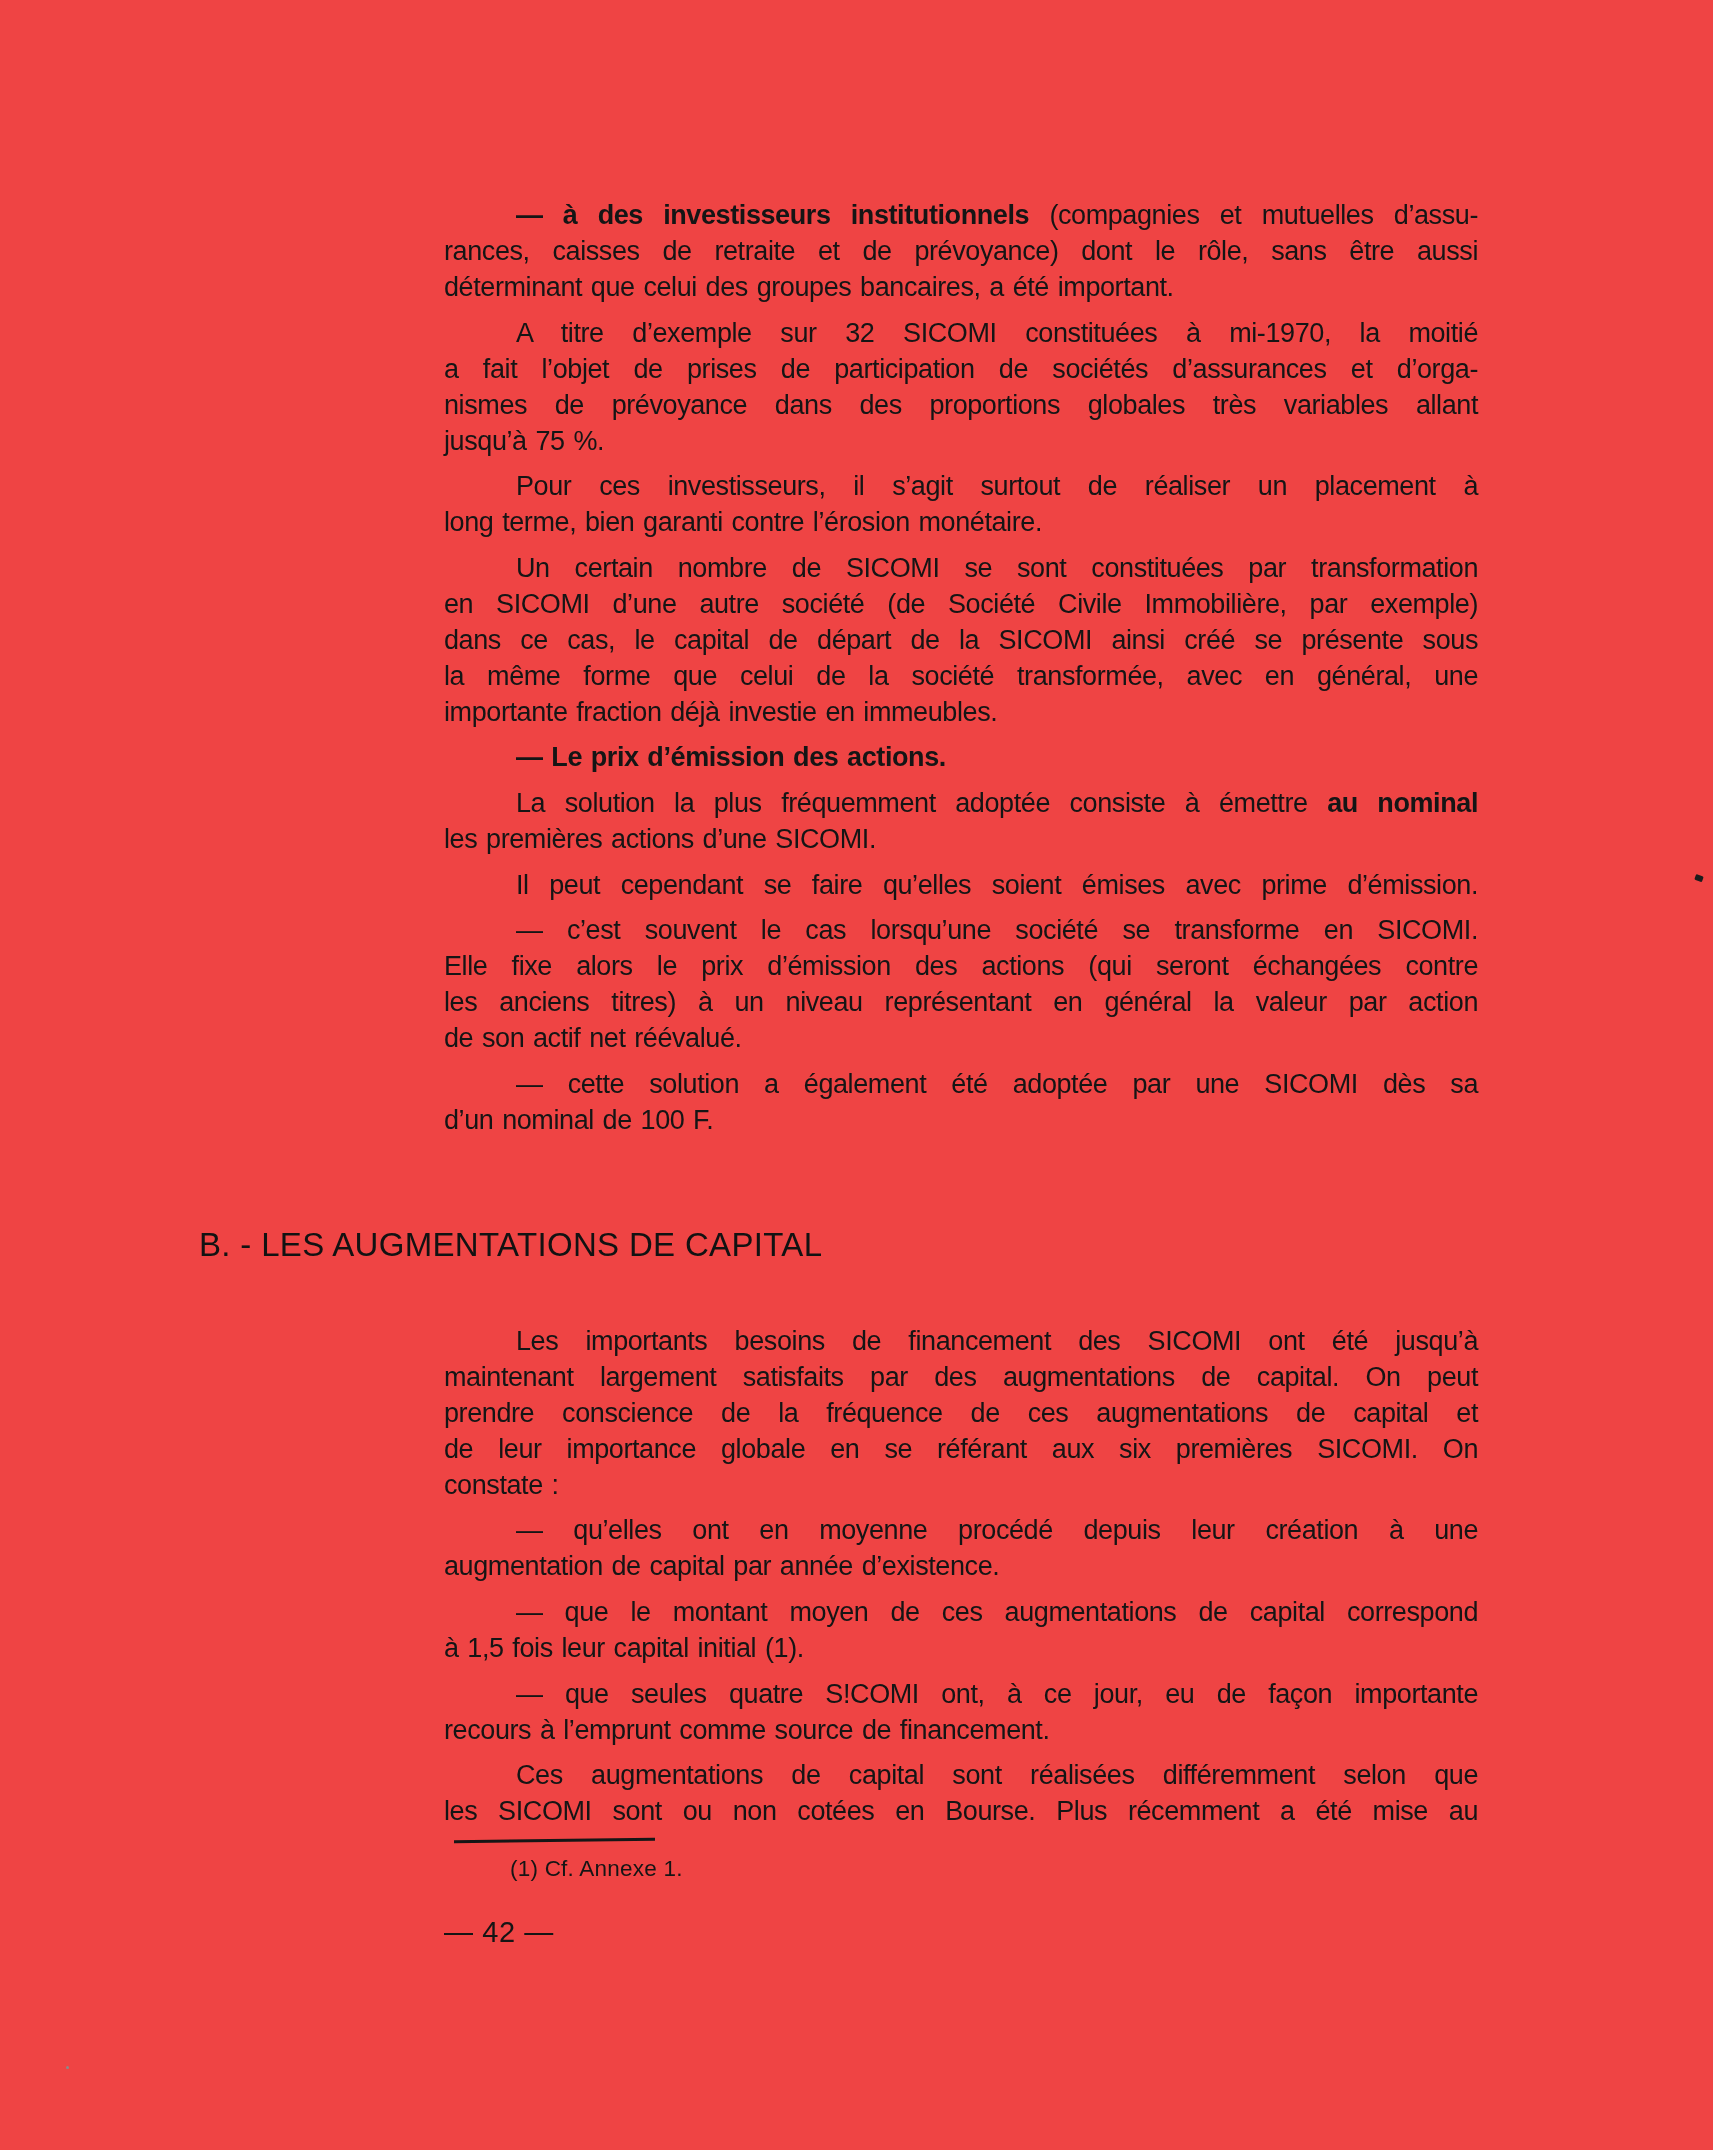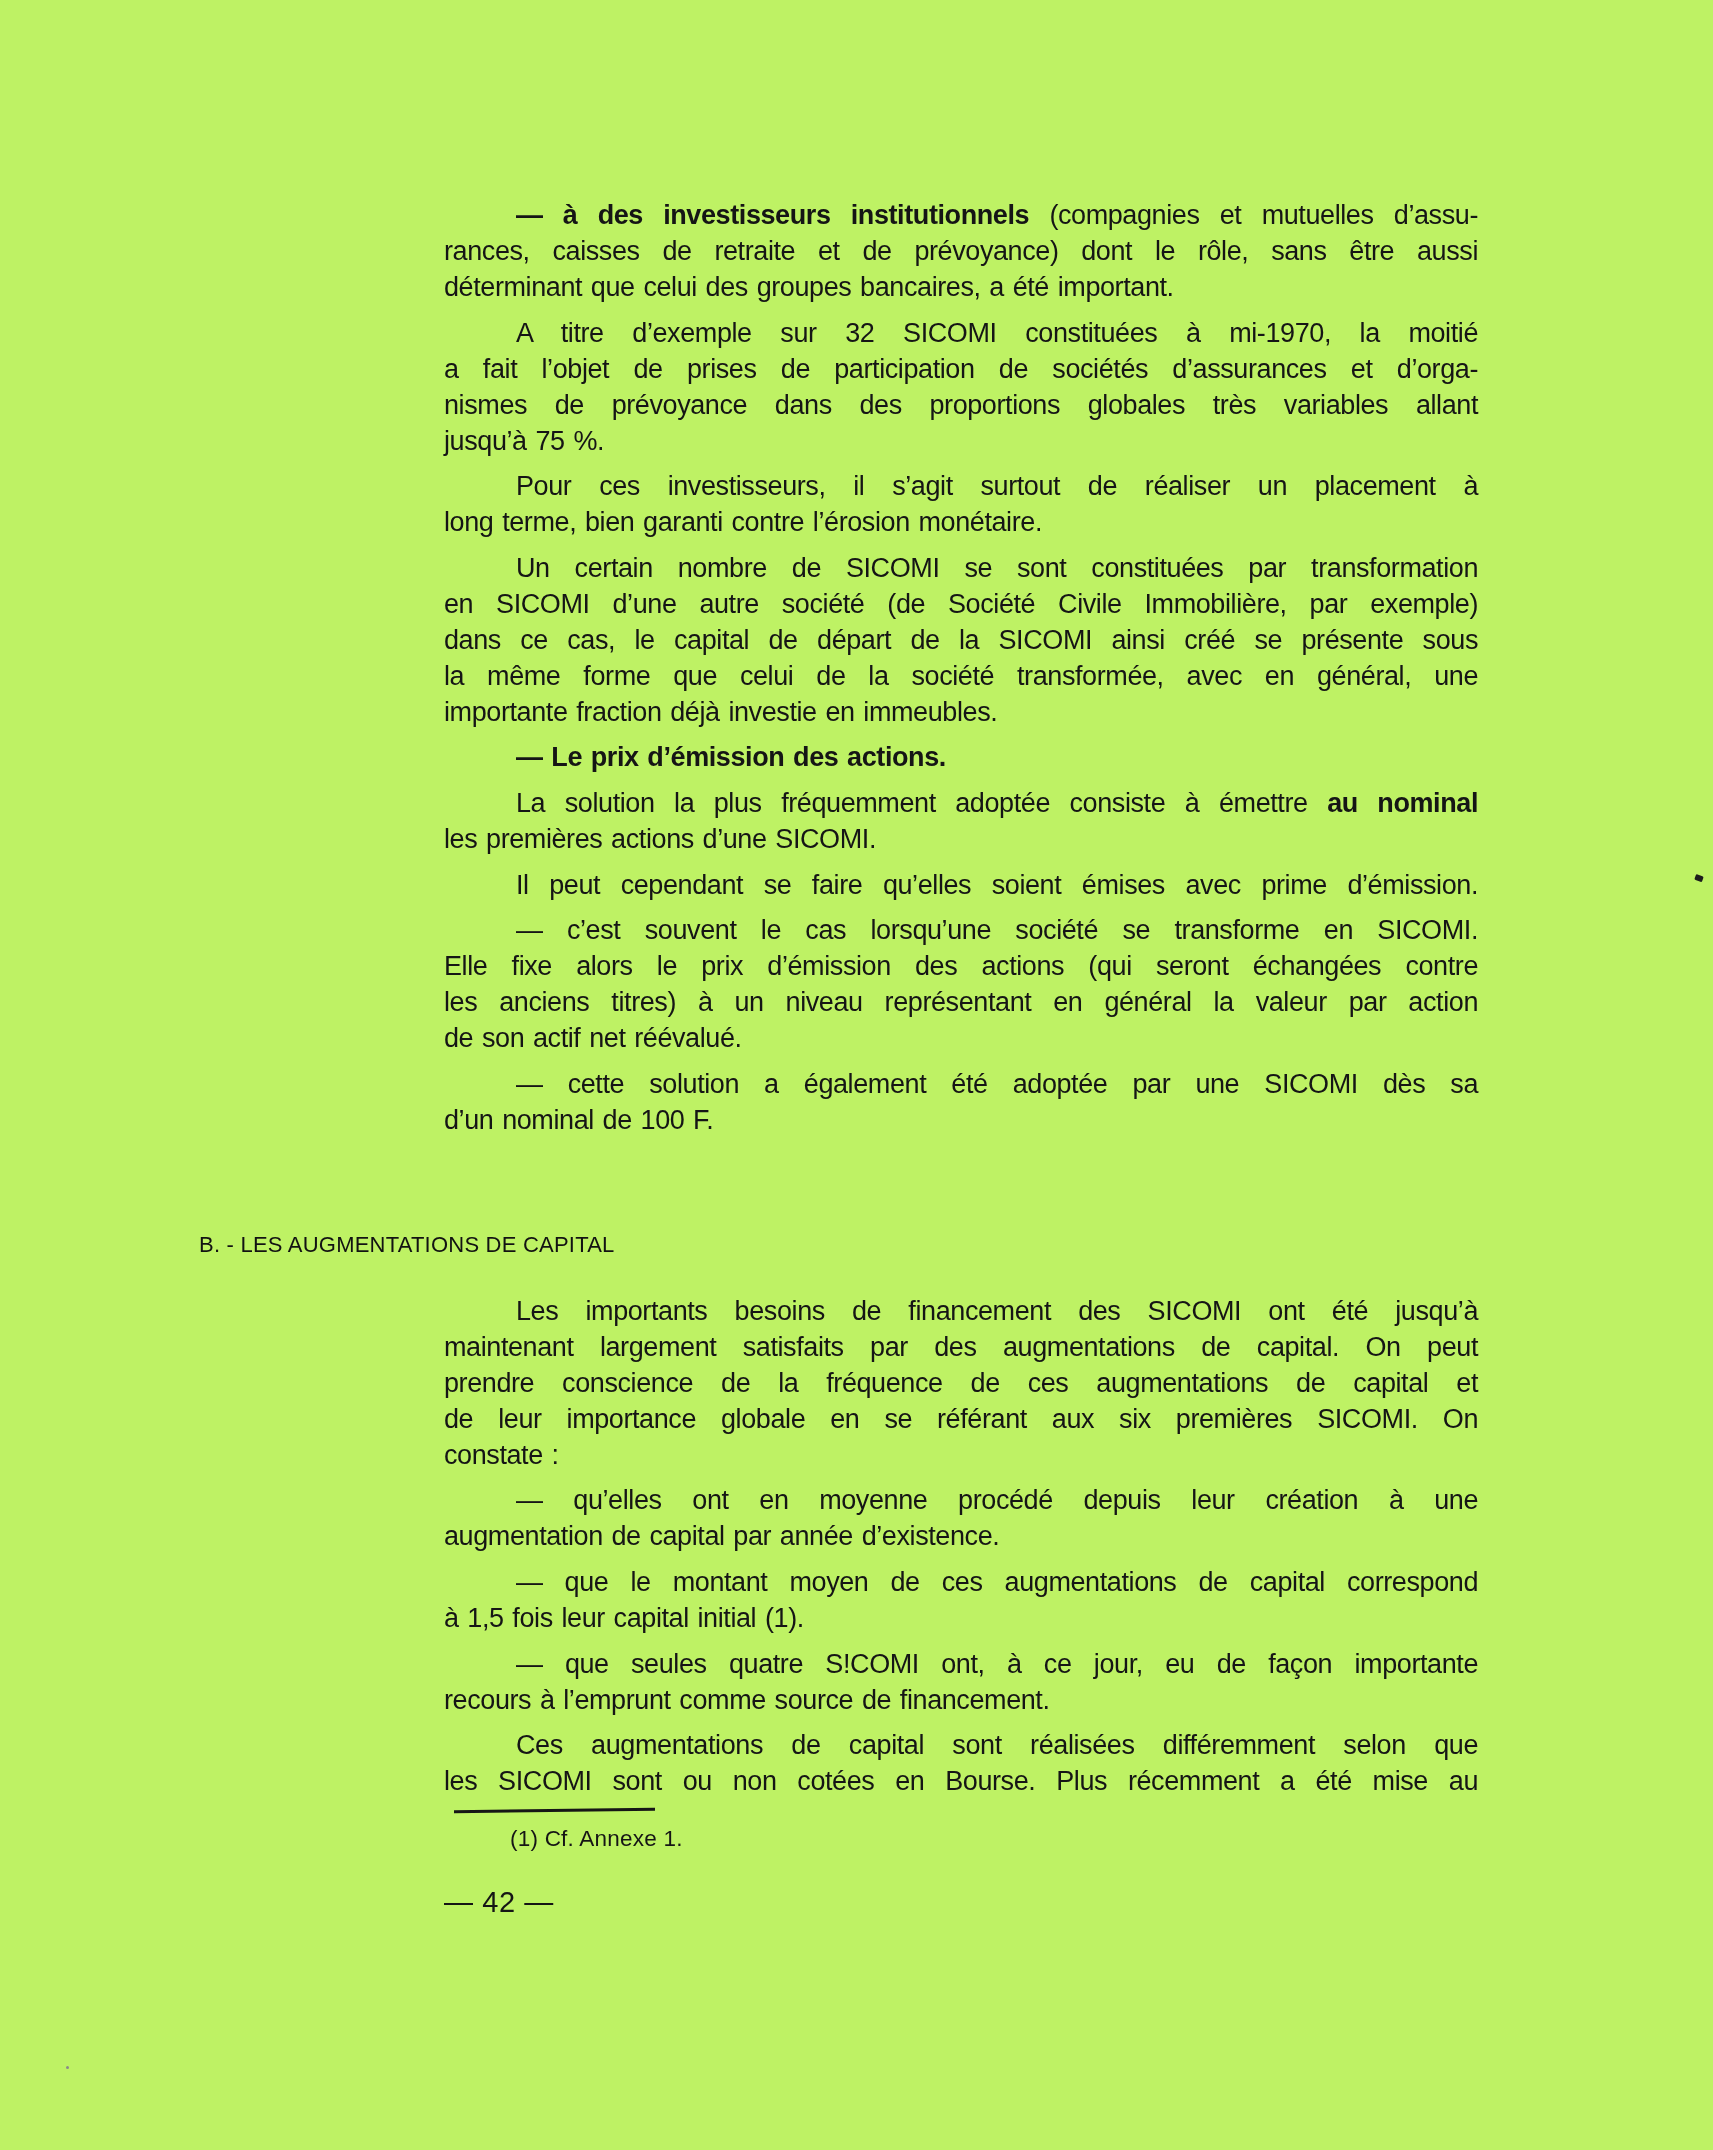--- a/index.html
+++ b/index.html
@@ -2,21 +2,21 @@
 <html style="font-size:11px"><head>
 <meta charset="utf-8">
 <title>Document scan</title>
 <style>
   html, body { margin: 0; padding: 0; background: #d9d9d4; }
   .page {
     position: relative;
     width: 1714px;
     height: 2151px;
     margin: 0 auto;
-    background: #bef264;
+    background: #ef4444;
     overflow: hidden;
     font-family: "Liberation Sans", "DejaVu Sans", sans-serif;
     color: #151515;
   }
   .text-column {
     position: absolute;
     top: 0; left: 0;
     width: 100%;
     padding-top: 197px;
     box-sizing: border-box;
@@ -31,22 +31,22 @@
   }
   .line {
     text-align: justify;
     text-align-last: justify;
     text-justify: inter-word;
   }
   .line.last { text-align-last: left; }
   .line.indent { padding-left: 72px; }
   .b { font-weight: bold; }
   .section-heading {
-    margin: 89px 0 30px 199px;
-    font-size: 22px;
+    margin: 89px 0 60px 199px;
+    font-size: 33px;
     line-height: 36px;
     letter-spacing: 0.01em;
     color: #121212;
   }
   .footnote-rule {
     margin: 8.2px 0 0 454px;
     width: 201px;
     height: 3.4px;
     background: #161616;
     transform: rotate(-0.7deg);

